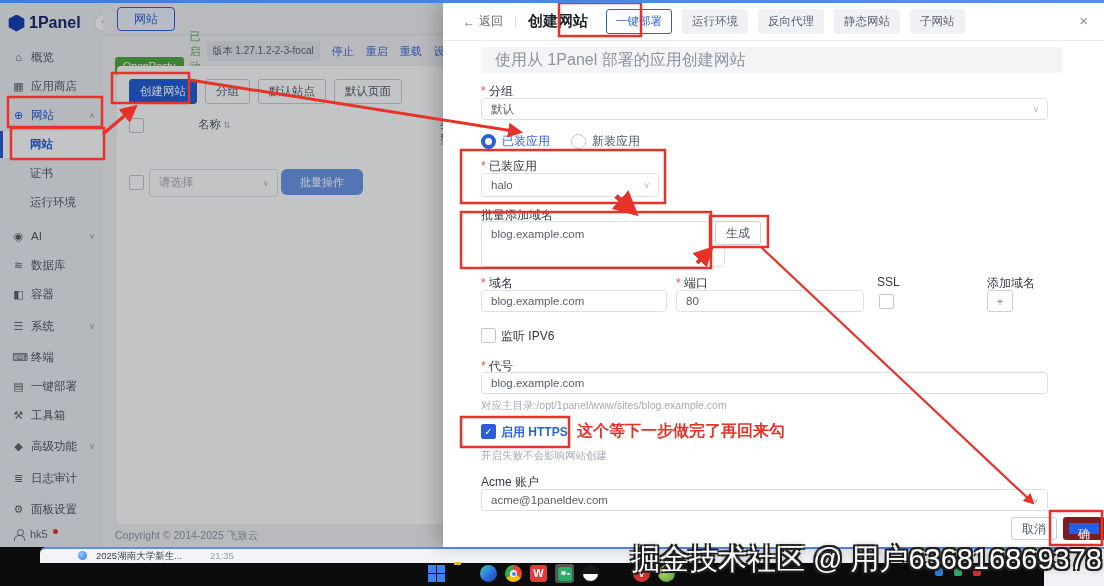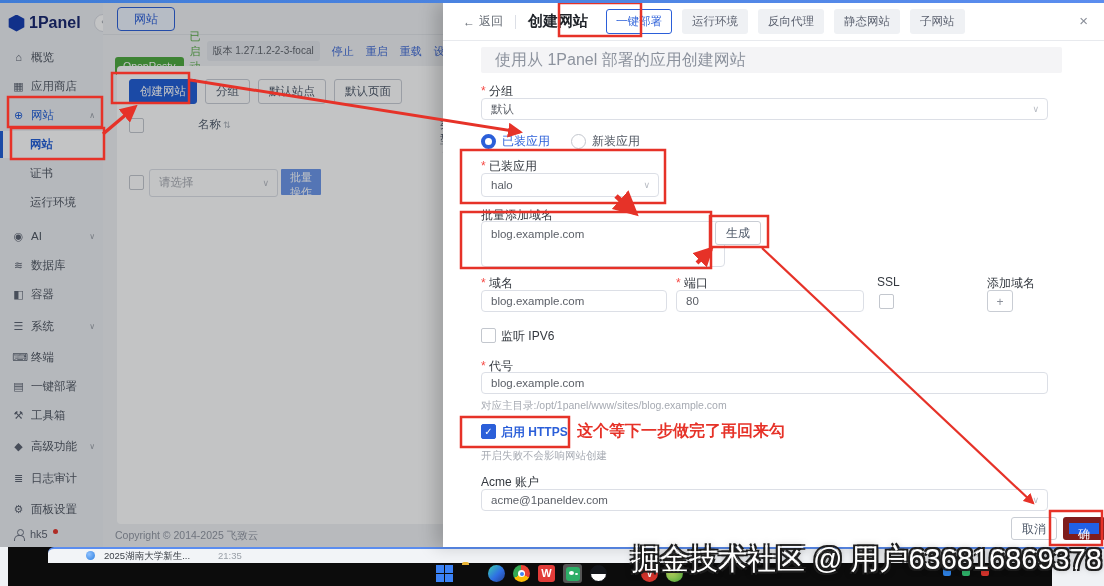--- a/index.html
+++ b/index.html
@@ -52,22 +52,22 @@
              border-radius:4px 0 0 4px;}
   #toolbar{position:absolute;left:12px;top:13px;display:flex;gap:8px;}
   .btn{font-size:11.5px;height:25px;line-height:23px;padding:0 10px;border-radius:3px;
        border:1px solid #c9cdd4;background:#fff;color:#4e5969;white-space:nowrap;}
   .btn.primary{background:#1f5cd6;border-color:#1f5cd6;color:#fff;}
   .chk{width:13px;height:13px;border:1px solid #c3c7ce;border-radius:2px;background:#fff;display:inline-block;}
   .th{font-size:11.5px;color:#4e5969;margin-left:45px;}
   .sort{font-size:9px;color:#aab0b8;margin-left:2px;}
   #batch-select{position:absolute;left:32px;top:103px;width:118px;height:26px;border:1px solid #dcdfe6;
        border-radius:3px;background:#fff;color:#a8abb2;font-size:11.5px;line-height:24px;padding-left:9px;}
-  #batch-btn{position:absolute;left:164px;top:103px;width:40px;height:26px;background:#6b96ea;border:none;
-       color:#fff;font-size:11px;border-radius:1px;}
+  #batch-btn{position:absolute;left:164px;top:103px;width:82px;height:26px;background:#6b96ea;border:none;
+       color:#fff;font-size:11px;border-radius:6px;}
   .sel-ch{position:absolute;right:8px;top:0;height:100%;display:flex;align-items:center;
        color:#b6bac2;font-size:9px;}
   #copyright{position:absolute;left:12px;top:526px;font-size:10.5px;color:#9095a0;white-space:nowrap;}
   
   #dim-overlay{position:absolute;left:0;top:0;width:443px;height:544px;
        background:rgba(15,18,25,.25);z-index:5;pointer-events:none;}
   
   #drawer{position:absolute;left:443px;top:0;width:661px;height:544px;background:#fff;z-index:10;
           box-shadow:-8px 0 16px rgba(0,0,0,.18);}
   #d-header{position:absolute;left:0;top:0;width:661px;height:38px;border-bottom:1px solid #e8eaee;
@@ -93,21 +93,21 @@
   .r-label.on{color:#2b5fd9;}
   .chk.on{background:#2b5fd9;border-color:#2b5fd9;color:#fff;font-size:10px;line-height:13px;text-align:center;}
   .helper{position:absolute;font-size:10.5px;color:#a6aab2;white-space:nowrap;}
   .d-btn{position:absolute;height:23px;font-size:12px;border-radius:3px;line-height:21px;text-align:center;}
   .d-btn.ghost{border:1px solid #c9cdd4;background:#fff;color:#4e5969;}
   .d-btn.primary{border:6px solid #7f1d1d;background:#2160e6;color:#fff;}
   textarea.ta{position:absolute;border:1px solid #dcdfe6;border-radius:4px;resize:none;
        font-size:11.5px;color:#5a5e66;padding:6px 9px;box-sizing:border-box;outline:none;
        font-family:"Liberation Sans","DejaVu Sans",sans-serif;}
   
-  #bottombar{position:absolute;left:8px;top:547px;width:1044px;height:39px;background:#0c0c0c;z-index:2;}
+  #bottombar{position:absolute;left:0;top:547px;width:1044px;height:39px;background:#0c0c0c;z-index:2;}
   #win-strip{position:absolute;left:40px;top:0;width:1064px;height:14px;background:#f2f4f7;
        border-top:2px solid #5b8def;border-radius:6px 0 0 0;}
   #win-fav{position:absolute;left:38px;top:2px;width:9px;height:9px;border-radius:50%;
        background:radial-gradient(circle at 35% 35%,#8fc1ff,#2d7fe0);}
   #win-title{position:absolute;left:56px;top:1px;font-size:9.5px;color:#3a3f46;white-space:nowrap;}
   #win-time{position:absolute;left:170px;top:1px;font-size:9.5px;color:#9aa0a8;}
   #task-icons{position:absolute;left:428px;top:17px;display:flex;gap:8px;align-items:center;}
   .tico{width:18px;height:18px;position:relative;display:inline-block;}
   .win-logo{display:grid;grid-template-columns:8px 8px;grid-template-rows:8px 8px;gap:1px;padding-top:1px;}
   .win-logo span{background:#3b82f6;display:block;}

